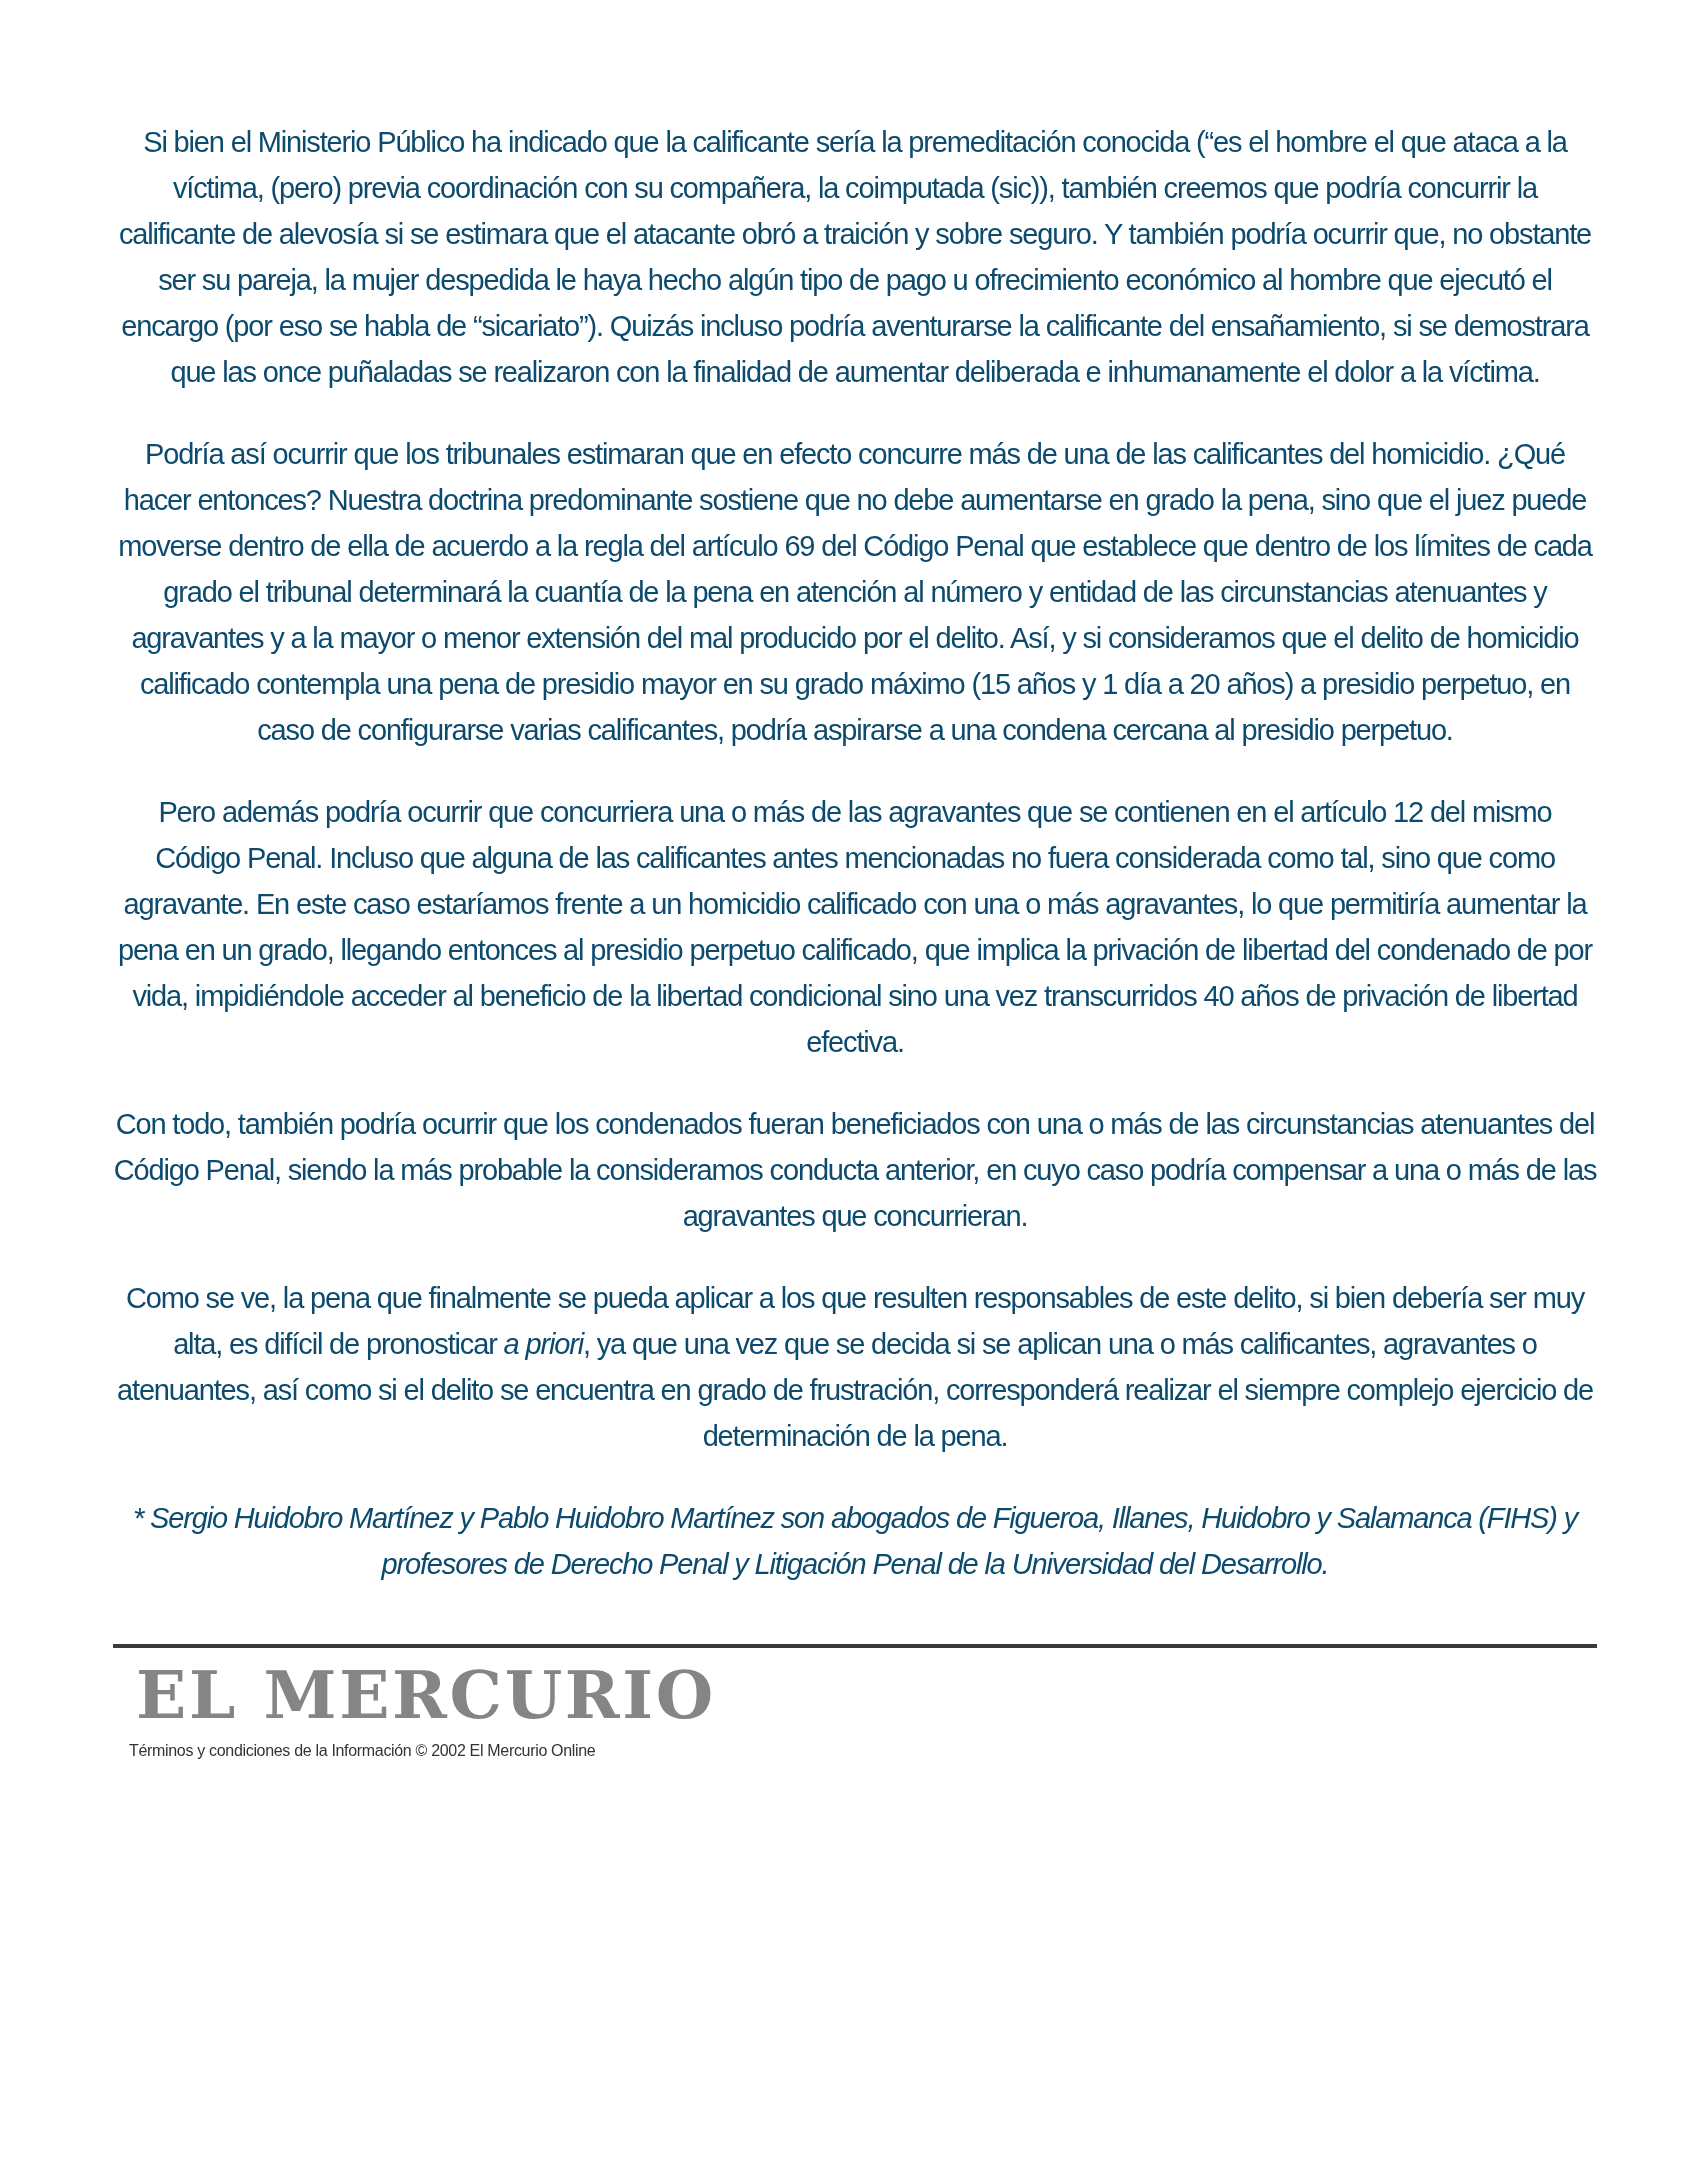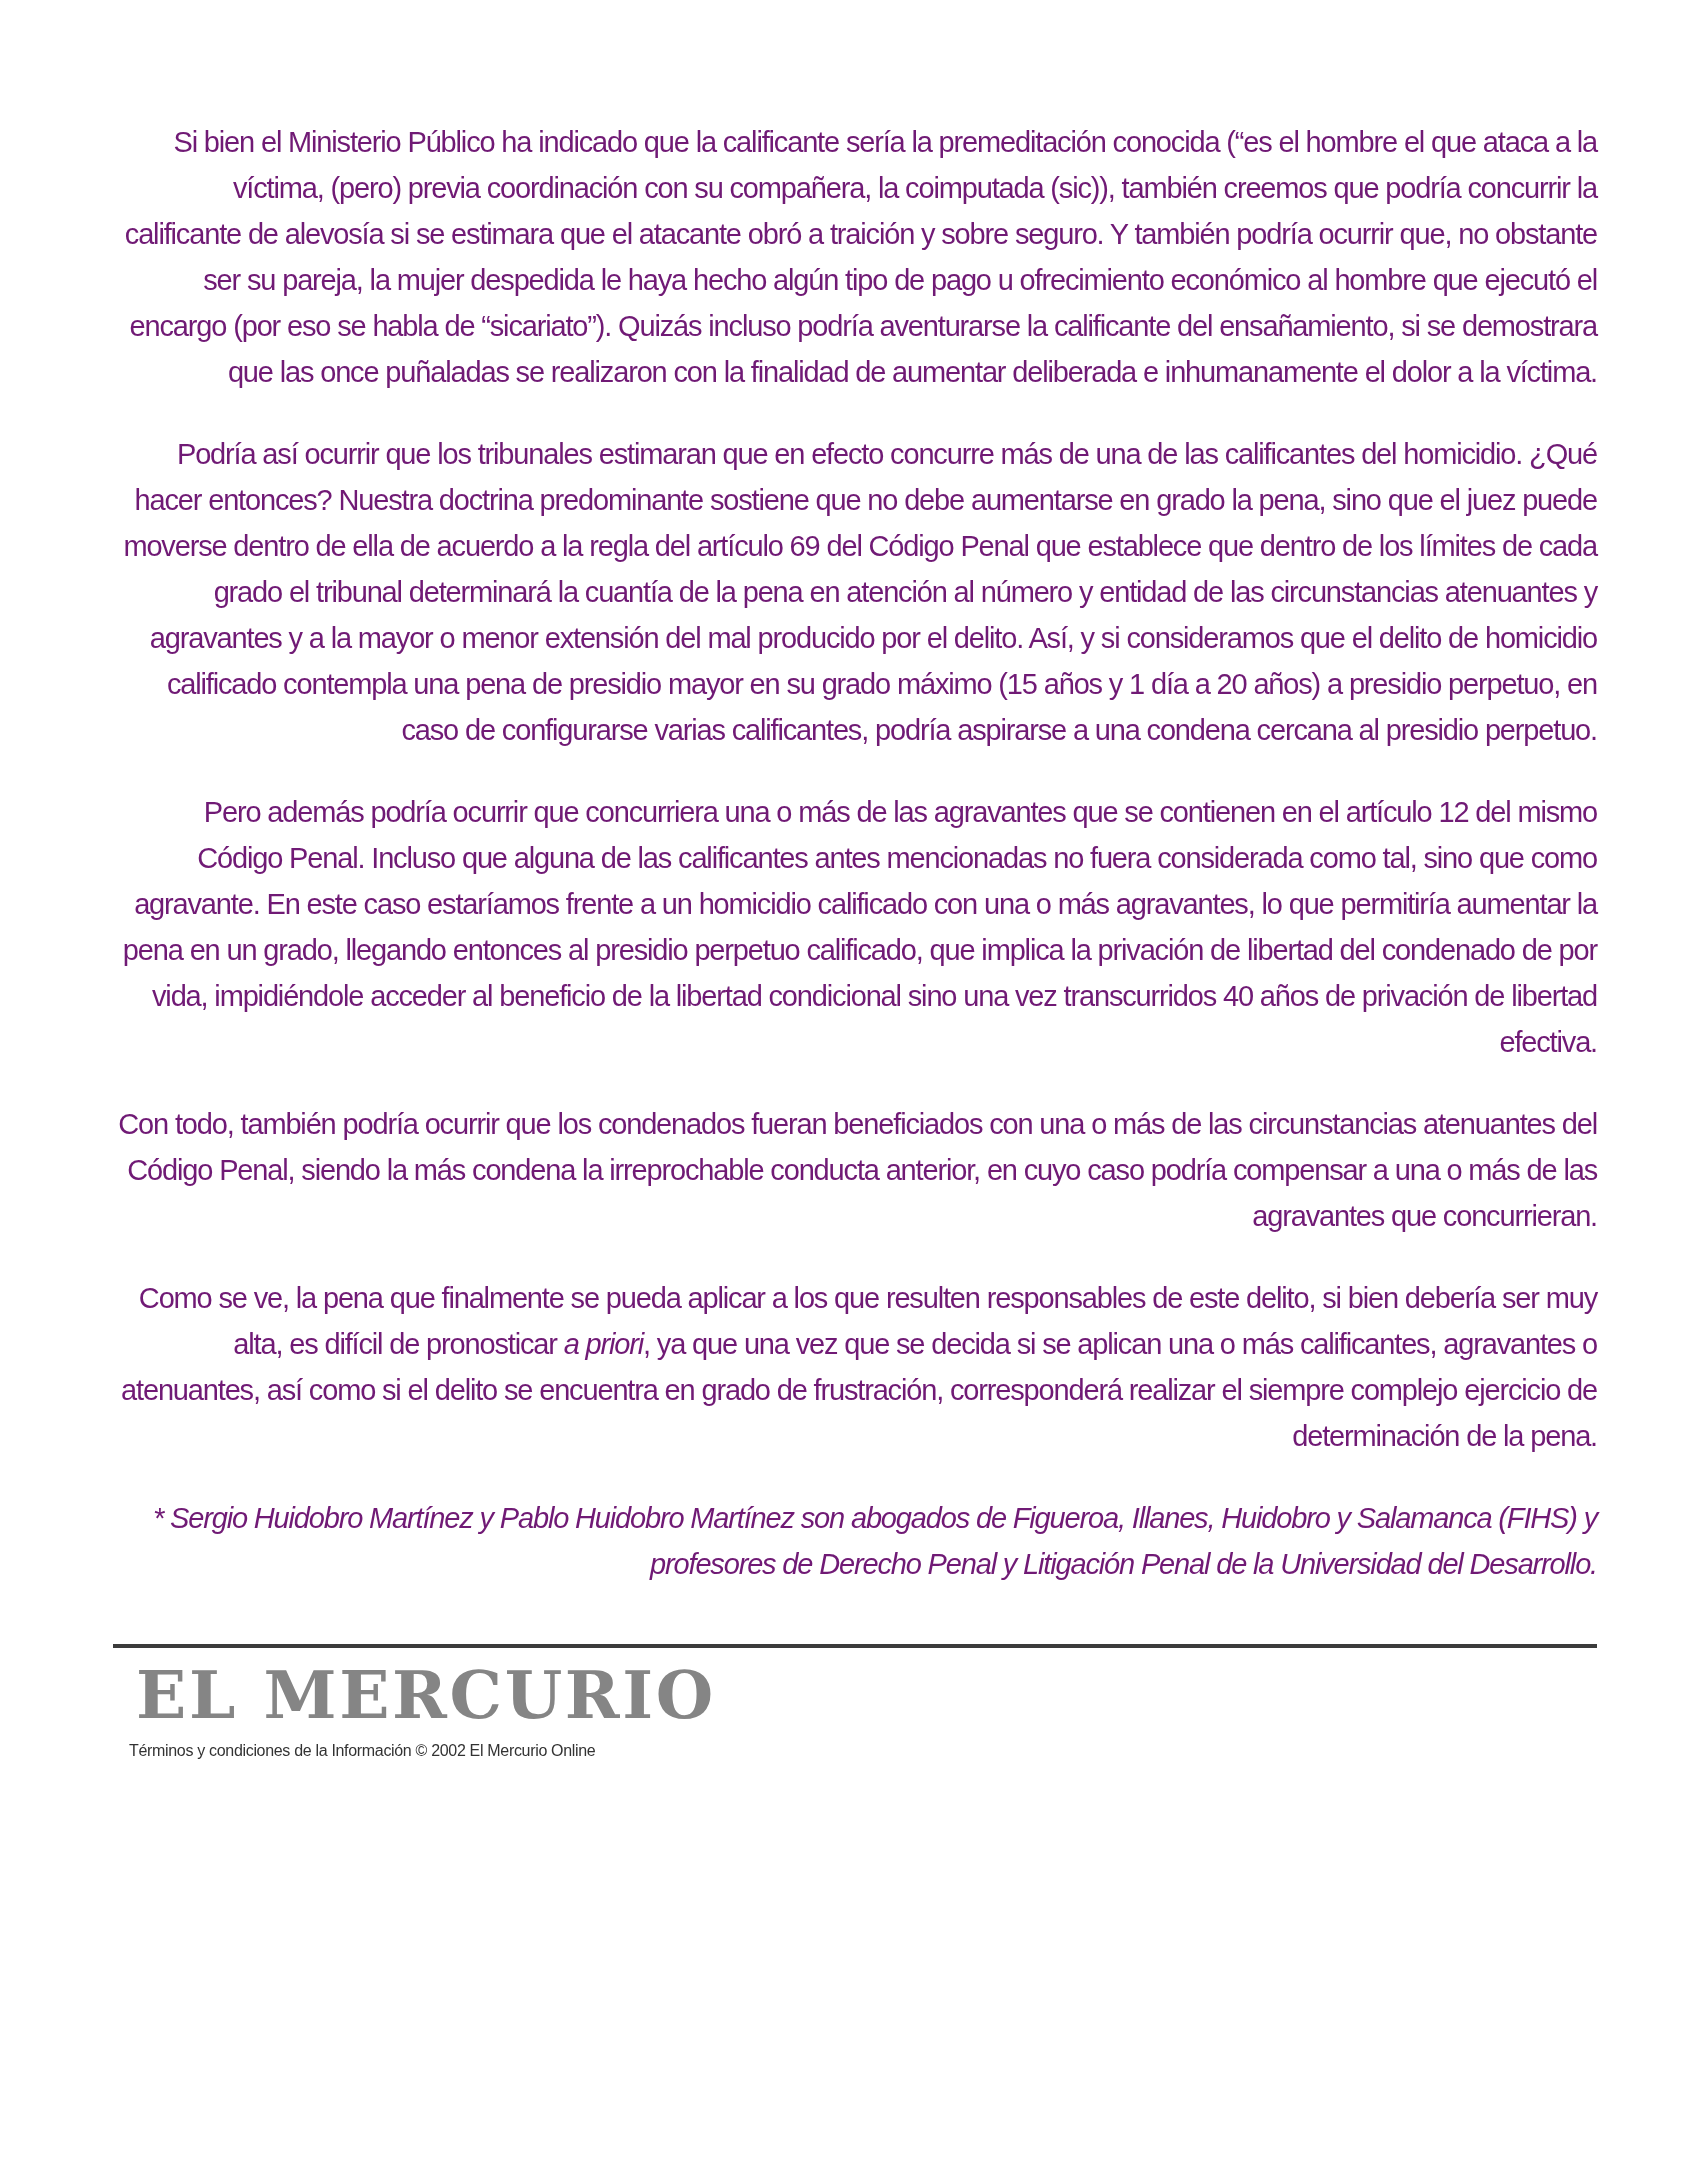--- a/index.html
+++ b/index.html
@@ -16,22 +16,22 @@
     overflow: hidden;
   }
   .article {
     padding: 119px 88px 0 113px; 
   }
   .article p {
     margin: 0 0 36px 0;
     font-size: 29px;
     line-height: 46px;
     letter-spacing: -0.04em;
-    color: #701a75;
-    text-align: right;
+    color: #0c4a6e;
+    text-align: center;
   }
   .italic {
     font-style: italic;
   }
   .author-note {
     font-style: italic;
   }
   .footer {
     padding: 16px 88px 0 113px;
   }
@@ -58,21 +58,21 @@
     color: #333333;
   }
 </style>
 </head>
 <body>
 
 <main class="article">
   <p>Si bien el Ministerio Público ha indicado que la calificante sería la premeditación conocida (“es el hombre el que ataca a la víctima, (pero) previa coordinación con su compañera, la coimputada (sic)), también creemos que podría concurrir la calificante de alevosía si se estimara que el atacante obró a traición y sobre seguro. Y también podría ocurrir que, no obstante ser su pareja, la mujer despedida le haya hecho algún tipo de pago u ofrecimiento económico al hombre que ejecutó el encargo (por eso se habla de “sicariato”). Quizás incluso podría aventurarse la calificante del ensañamiento, si se demostrara que las once puñaladas se realizaron con la finalidad de aumentar deliberada e inhumanamente el dolor a la víctima.</p>
   <p>Podría así ocurrir que los tribunales estimaran que en efecto concurre más de una de las calificantes del homicidio. ¿Qué hacer entonces? Nuestra doctrina predominante sostiene que no debe aumentarse en grado la pena, sino que el juez puede moverse dentro de ella de acuerdo a la regla del artículo 69 del Código Penal que establece que dentro de los límites de cada grado el tribunal determinará la cuantía de la pena en atención al número y entidad de las circunstancias atenuantes y agravantes y a la mayor o menor extensión del mal producido por el delito. Así, y si consideramos que el delito de homicidio calificado contempla una pena de presidio mayor en su grado máximo (15 años y 1 día a 20 años) a presidio perpetuo, en caso de configurarse varias calificantes, podría aspirarse a una condena cercana al presidio perpetuo.</p>
   <p>Pero además podría ocurrir que concurriera una o más de las agravantes que se contienen en el artículo 12 del mismo Código Penal. Incluso que alguna de las calificantes antes mencionadas no fuera considerada como tal, sino que como agravante. En este caso estaríamos frente a un homicidio calificado con una o más agravantes, lo que permitiría aumentar la pena en un grado, llegando entonces al presidio perpetuo calificado, que implica la privación de libertad del condenado de por vida, impidiéndole acceder al beneficio de la libertad condicional sino una vez transcurridos 40 años de privación de libertad efectiva.</p>
-  <p>Con todo, también podría ocurrir que los condenados fueran beneficiados con una o más de las circunstancias atenuantes del Código Penal, siendo la más condena la irreprochable conducta anterior, en cuyo caso podría compensar a una o más de las agravantes que concurrieran.</p>
+  <p>Con todo, también podría ocurrir que los condenados fueran beneficiados con una o más de las circunstancias atenuantes del Código Penal, siendo la más probable la consideramos conducta anterior, en cuyo caso podría compensar a una o más de las agravantes que concurrieran.</p>
   <p><span>Como se ve, la pena que finalmente se pueda aplicar a los que resulten responsables de este delito, si bien debería ser muy alta, es difícil de pronosticar </span><span class="italic">a priori</span><span>, ya que una vez que se decida si se aplican una o más calificantes, agravantes o atenuantes, así como si el delito se encuentra en grado de frustración, corresponderá realizar el siempre complejo ejercicio de determinación de la pena.</span></p>
   <p class="author-note">* Sergio Huidobro Martínez y Pablo Huidobro Martínez son abogados de Figueroa, Illanes, Huidobro y Salamanca (FIHS) y profesores de Derecho Penal y Litigación Penal de la Universidad del Desarrollo.</p>
 </main>
 
 <footer class="footer">
   <div class="footer-divider"></div>
   <div class="logo">EL MERCURIO</div>
   <div class="terms">Términos y condiciones de la Información © 2002 El Mercurio Online</div>
 </footer>
 

